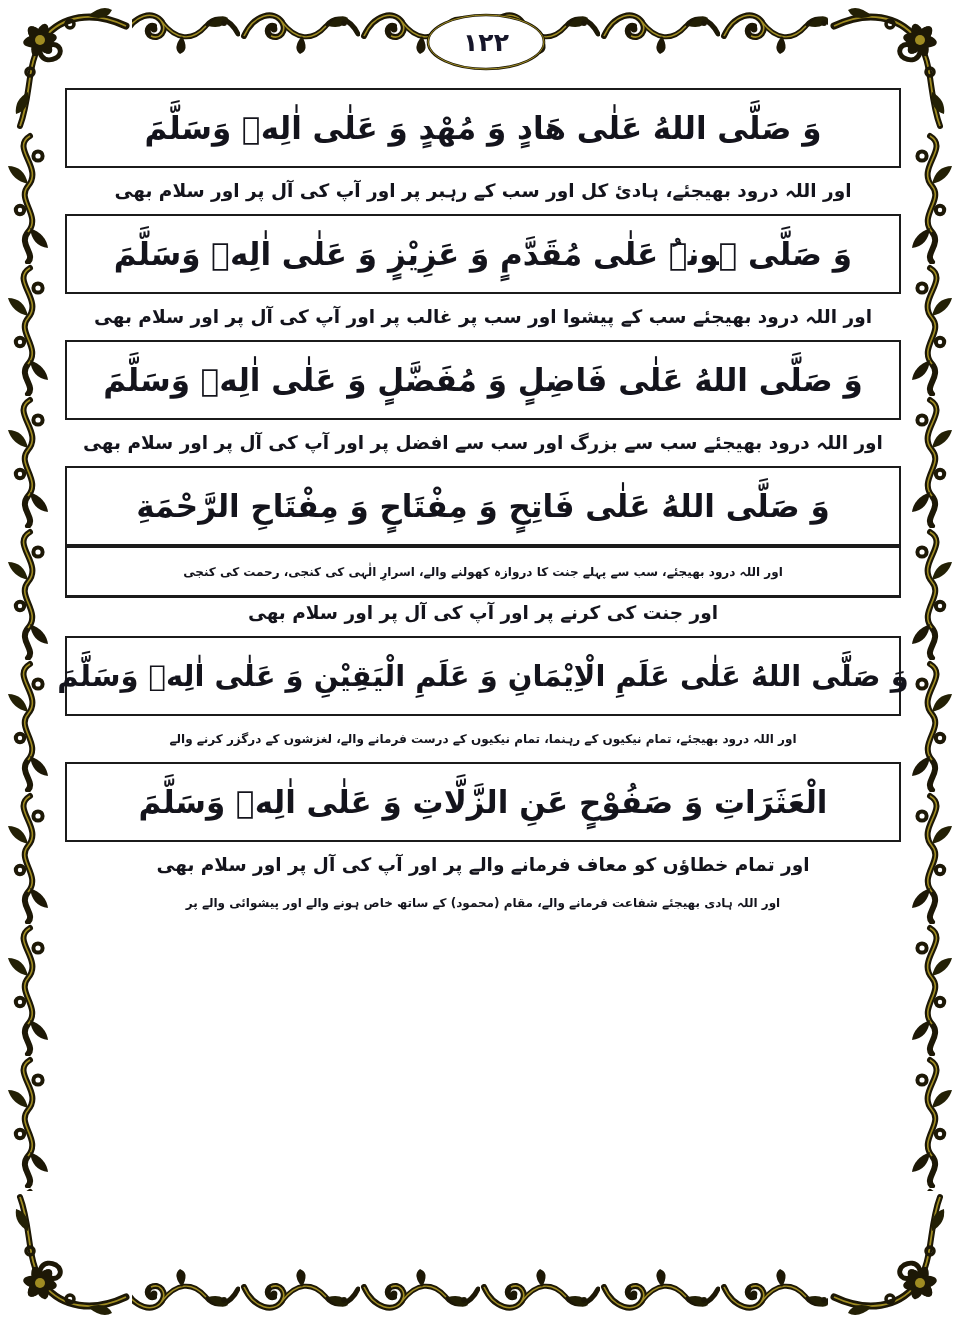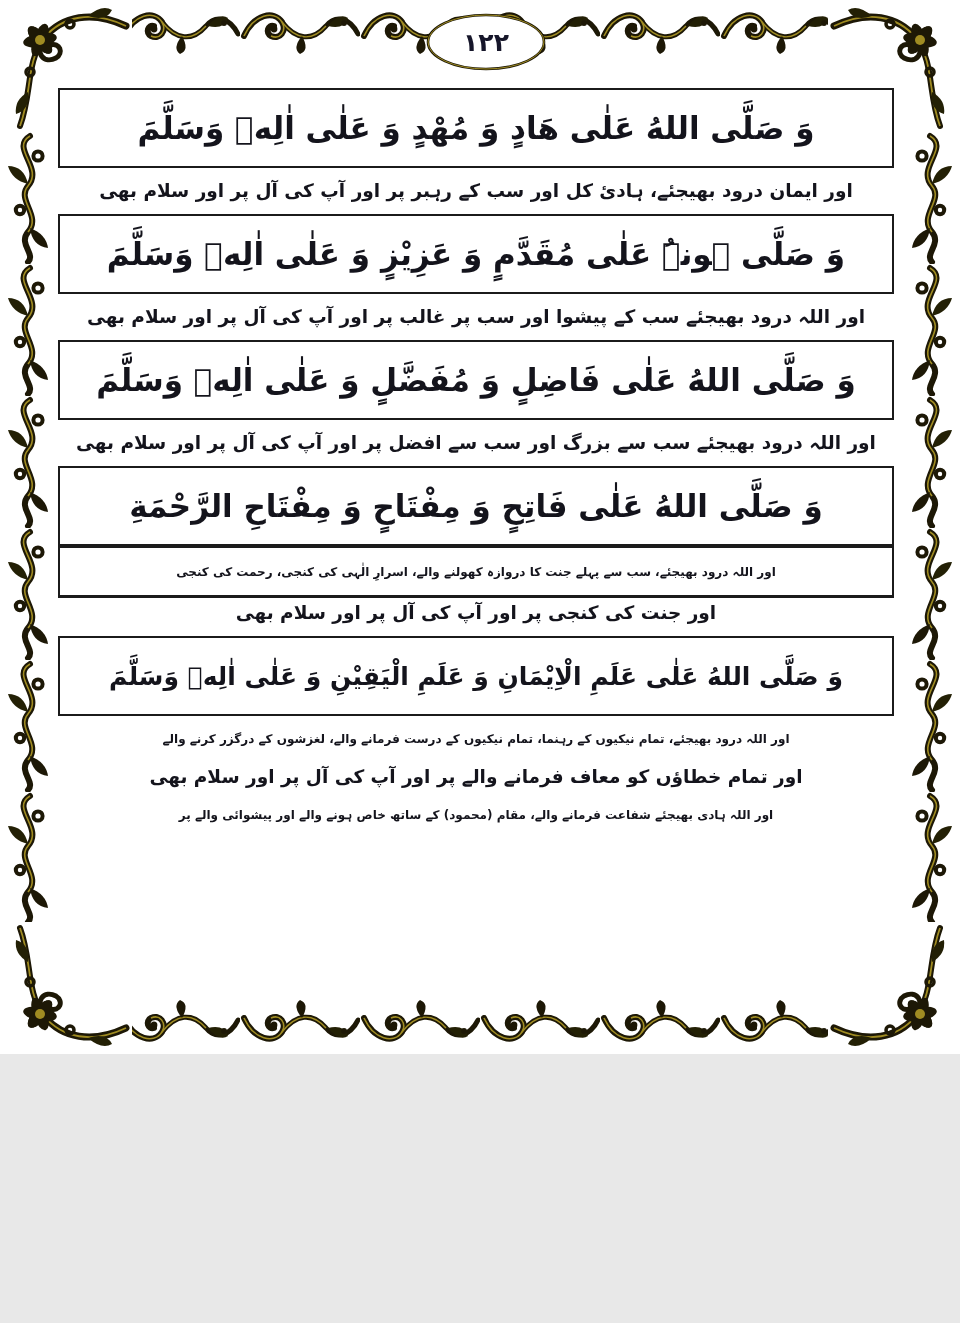--- a/index.html
+++ b/index.html
@@ -1,57 +1,57 @@
 <!DOCTYPE html>
 <html lang="ur" dir="rtl"><head>
 <meta charset="utf-8">
 <style>
   html,body{margin:0;padding:0;background:#e8e8e8;}
   .page{
     position:relative;
-    width:960px;height:1054px;
+    width:960px;height:1323px;
     margin:0 auto;
     background:#ffffff;
     overflow:hidden;
     font-family:"DejaVu Sans",sans-serif;
     color:#14141c;
   }
   
   .bor{position:absolute;pointer-events:none;}
   .bor.top{top:0;left:0;}
   .bor.bottom{bottom:0;left:0;}
   .bor.left{top:0;left:0;}
   .bor.right{top:0;right:0;}
   .corner{position:absolute;pointer-events:none;}
   .corner.tl{top:0;left:0;}
   .corner.tr{top:0;right:0;}
   .corner.bl{bottom:0;left:0;}
   .corner.br{bottom:0;right:0;}
   
   .content{
     position:absolute;
-    top:88px;left:58px;width:836px;
+    top:88px;left:65px;width:836px;
     direction:rtl;
   }
   .abox{
     box-sizing:border-box;
     height:80px;
     border:2px solid #1b1b1b;
     display:flex;align-items:center;justify-content:center;
     margin-bottom:8px;
     background:#fff;
   }
   .abox .ar{
     font-size:31px;
     font-weight:bold;
     letter-spacing:1px;
     white-space:nowrap;
     direction:rtl;
   }
-  .abox.tall .ar{font-size:25px;}
+  .abox.tall .ar{font-size:29px;}
   .urdu{
     box-sizing:border-box;
     height:30px;line-height:30px;
     margin-bottom:8px;
     text-align:center;
     font-size:18.5px;
     font-weight:bold;
     direction:rtl;
     white-space:nowrap;
   }
@@ -160,43 +160,46 @@
   <svg class="corner br" width="132" height="132">
     <rect width="132" height="132" fill="#ffffff"></rect>
       <use href="#cornerOrn" transform="translate(132,132) scale(-1,-1)"></use>
   </svg>
 
   <div class="content">
 
     <div class="abox">
       <span class="ar">وَ صَلَّى اللهُ عَلٰى هَادٍ وَ مُهْدٍ وَ عَلٰى اٰلِهٖ وَسَلَّمَ</span>
     </div>
-    <div class="urdu">اور ایمان درود بھیجئے، ہادیٔ کل اور سب کے رہبر پر اور آپ کی آل پر اور سلام بھی</div>
+    <div class="urdu">اور اللہ درود بھیجئے، ہادیٔ کل اور سب کے رہبر پر اور آپ کی آل پر اور سلام بھی</div>
 
     <div class="abox">
       <span class="ar">وَ صَلَّى ہونےُ عَلٰى مُقَدَّمٍ وَ عَزِيْزٍ وَ عَلٰى اٰلِهٖ وَسَلَّمَ</span>
     </div>
     <div class="urdu">اور اللہ درود بھیجئے سب کے پیشوا اور سب پر غالب پر اور آپ کی آل پر اور سلام بھی</div>
 
     <div class="abox">
       <span class="ar">وَ صَلَّى اللهُ عَلٰى فَاضِلٍ وَ مُفَضَّلٍ وَ عَلٰى اٰلِهٖ وَسَلَّمَ</span>
     </div>
     <div class="urdu">اور اللہ درود بھیجئے سب سے بزرگ اور سب سے افضل پر اور آپ کی آل پر اور سلام بھی</div>
 
     <div class="abox mb0">
       <span class="ar">وَ صَلَّى اللهُ عَلٰى فَاتِحٍ وَ مِفْتَاحٍ وَ مِفْتَاحِ الرَّحْمَةِ</span>
     </div>
     <div class="urdu uboxed small">اور اللہ درود بھیجئے، سب سے پہلے جنت کا دروازہ کھولنے والے، اسرارِ الٰہی کی کنجی، رحمت کی کنجی</div>
 
-    <div class="urdu">اور جنت کی کنجی پر اور آپ کی آل پر اور سلام بھی</div>
+    <div class="urdu">اور جنت کی کرنے پر اور آپ کی آل پر اور سلام بھی</div>
 
     <div class="abox tall">
       <span class="ar">وَ صَلَّى اللهُ عَلٰى عَلَمِ الْاِيْمَانِ وَ عَلَمِ الْيَقِيْنِ وَ عَلٰى اٰلِهٖ وَسَلَّمَ</span>
     </div>
 
     <div class="urdu small">اور اللہ درود بھیجئے، تمام نیکیوں کے رہنما، تمام نیکیوں کے درست فرمانے والے، لغزشوں کے درگزر کرنے والے</div>
 
+    <div class="abox">
+      <span class="ar">الْعَثَرَاتِ وَ صَفُوْحٍ عَنِ الزَّلَّاتِ وَ عَلٰى اٰلِهٖ وَسَلَّمَ</span>
+    </div>
     <div class="urdu">اور تمام خطاؤں کو معاف فرمانے والے پر اور آپ کی آل پر اور سلام بھی</div>
 
     <div class="urdu small">اور اللہ ہادی بھیجئے شفاعت فرمانے والے، مقام (محمود) کے ساتھ خاص ہونے والے اور پیشوائی والے پر</div>
 
   </div>
 </div>
 
 </body></html>

